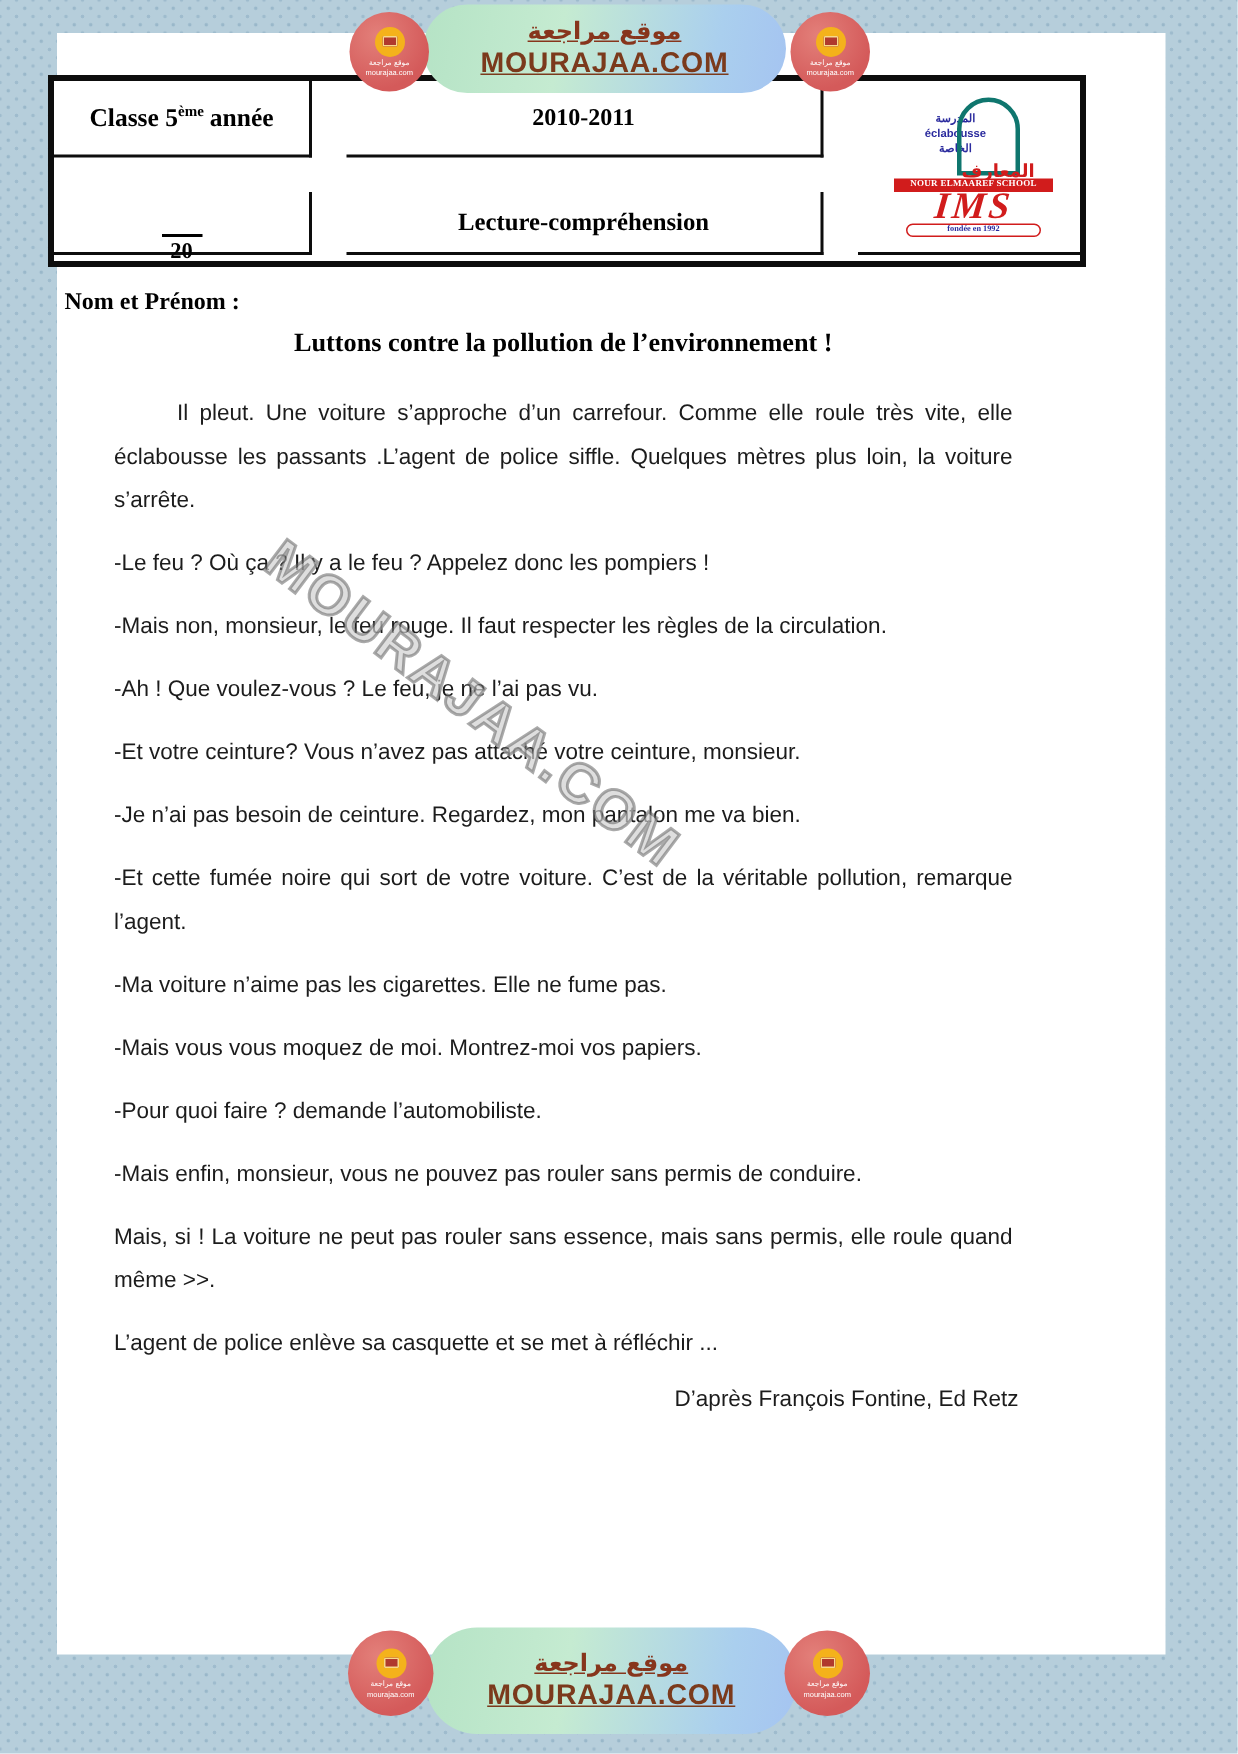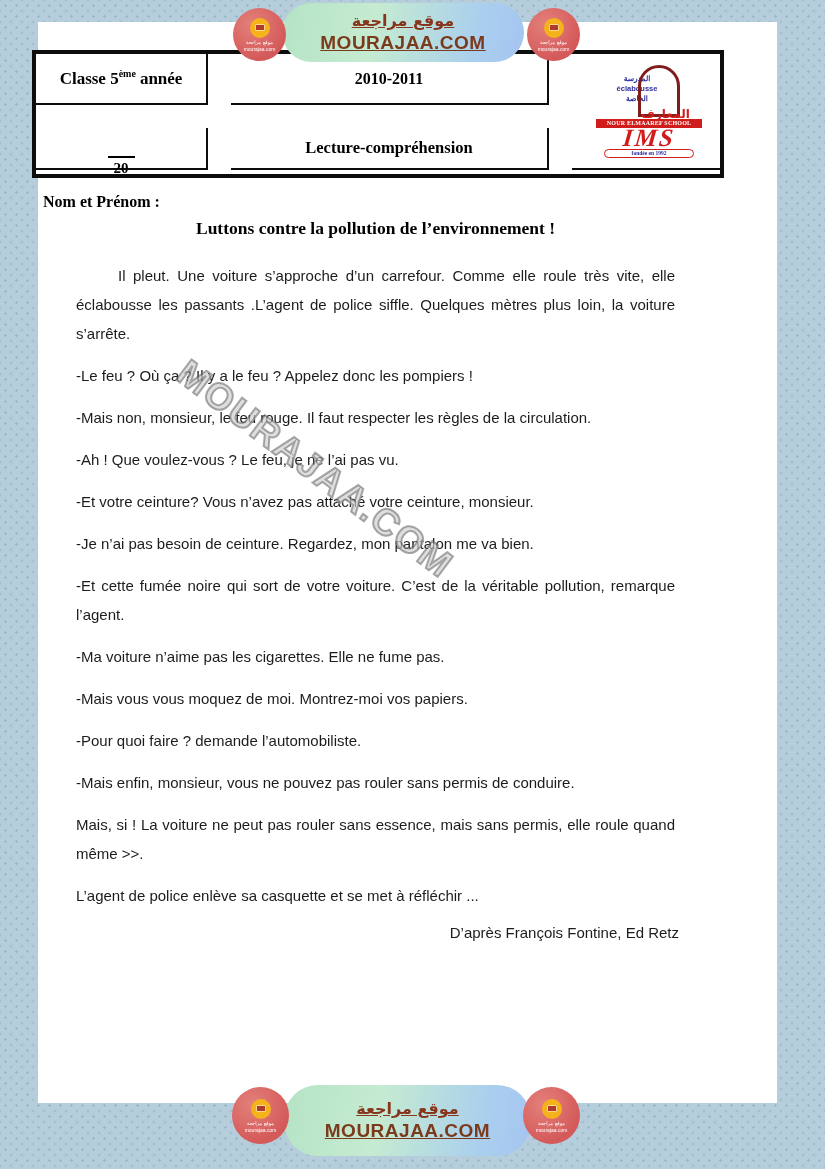--- a/index.html
+++ b/index.html
@@ -61,21 +61,21 @@
   .c-subject { grid-column:2; grid-row:2; border-right:2px solid #0d0d0d; border-bottom:2px solid #0d0d0d; font-size:16.5px; }
   .c-logo    { grid-column:3; grid-row:1 / span 2; border-bottom:2px solid #0d0d0d; }
   .c-name    { grid-column:1 / span 3; grid-row:3; justify-content:flex-start; padding-left:7px; font-size:16px; }
   .c-class sup { font-size:10px; }
   .c-class .sfx { margin-left:4px; }
   .score-frac { display:inline-block; border-top:2px solid #000; padding:2px 6px 0 6px;margin-top:36px; }
 
   
   .logo { position:relative; width:152px; height:95px; }
   .logo-ar-col { position:absolute; left:12px; top:10px; width:44px; color:#2b2b9e; font-size:7.5px; line-height:10px; text-align:center; font-family:Liberation Sans, sans-serif;margin-left:31px; }
-  .arch { position:absolute; left:66px; top:1px; width:42px; height:52px; border:3px solid #7f1d1d; border-radius:21px 21px 0 0; }
+  .arch { position:absolute; left:66px; top:1px; width:42px; height:52px; border:3px solid #0f766e; border-radius:21px 21px 0 0; }
   .arch-ar { position:absolute; left:0; bottom:-7px; width:100%; text-align:center; color:#d11c1c; font-size:12px; font-weight:bold; font-family:"DejaVu Sans", sans-serif; }
   .band { position:absolute; left:24px; top:55px; width:106px; height:9px; background:#d11c1c; color:#fff; font-size:6px; font-weight:bold; display:flex; align-items:center; justify-content:center; letter-spacing:.2px; white-space:nowrap; }
   .ims  { position:absolute; left:30px; top:63px; width:94px; text-align:center; color:#d11c1c; font-size:25px; line-height:22px; font-weight:bold; font-style:italic; letter-spacing:2px; transform:skewX(-6deg); }
   .lfoot{ position:absolute; left:32px; top:85px; width:90px; height:9px; border:1px solid #d11c1c; border-radius:5px; color:#2b2b9e; font-size:5.5px; display:flex; align-items:center; justify-content:center; }
 
   
   .content { position:absolute; left:72px; top:218px; width:607px; color:#1c1c1c; }
   .doc-title { font-family:"Liberation Serif", serif; font-weight:bold; font-size:17.5px; text-align:center; color:#000; margin:0 0 22px 0; }
   .content p { font-size:15px; line-height:29px; text-align:justify; margin:13px 4px; }
   .content p.ind { text-indent:42px; }

